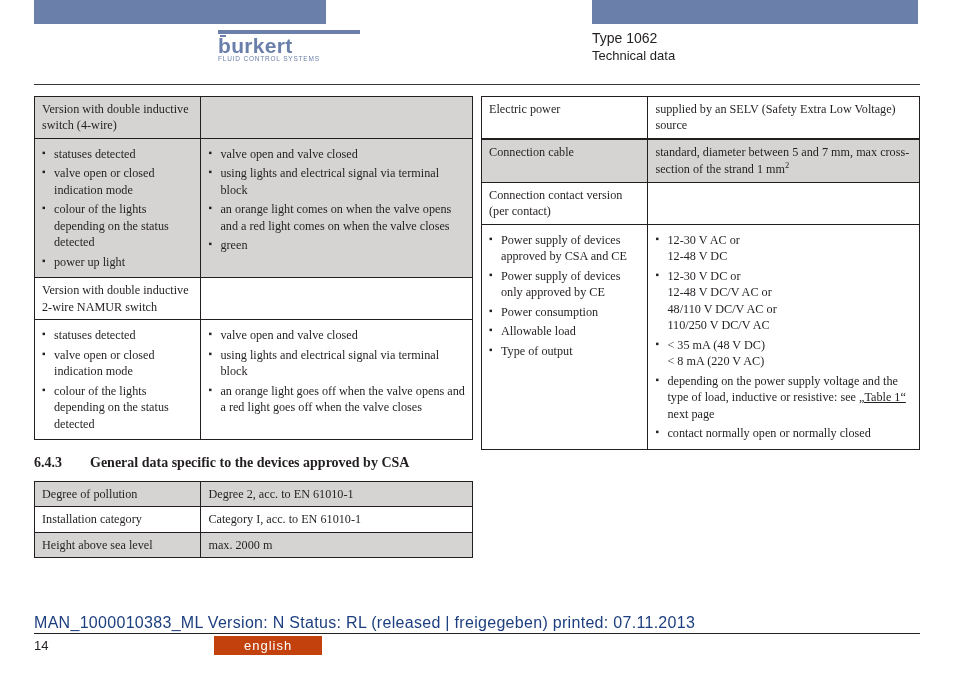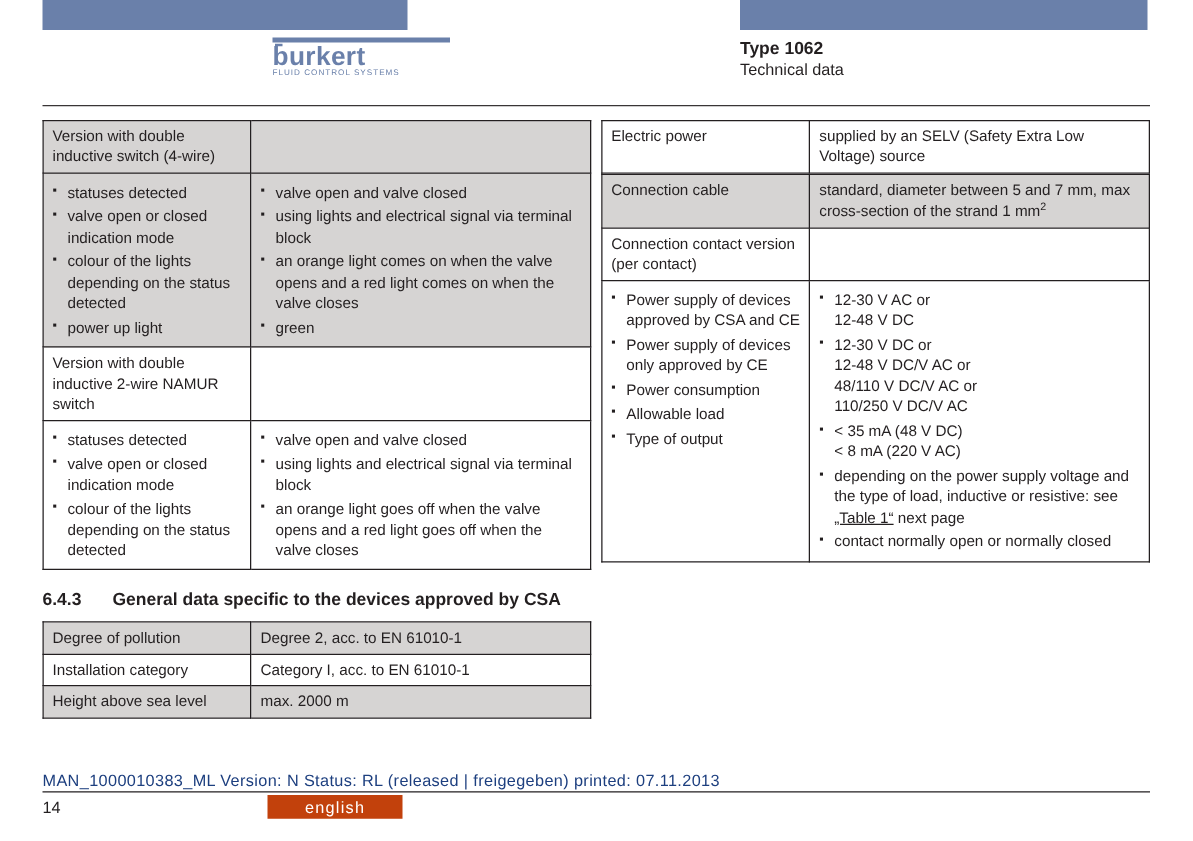--- a/index.html
+++ b/index.html
@@ -9,39 +9,39 @@
   .topbar .bar-left { position: absolute; top: 0; left: 34px; width: 292px; height: 24px; background: #6a80aa; }
   .topbar .bar-right { position: absolute; top: 0; left: 592px; width: 326px; height: 24px; background: #6a80aa; }
   .header { position: absolute; top: 28px; left: 34px; right: 34px; height: 50px; }
   .logo { position: absolute; left: 184px; top: 2px; width: 142px; }
   .logo .bar { height: 4px; background: #6a80aa; margin-bottom: 3px; }
   .logo .name { font-size: 21px; font-weight: 700; color: #6a80aa; letter-spacing: 0.3px; line-height: 18px; }
   .logo .name .u { position: relative; display: inline-block; }
   .logo .name .u::after { content: ""; position: absolute; left: 2px; top: -2px; width: 6px; height: 2px; background: #6a80aa; }
   .logo .tag { font-size: 6.5px; letter-spacing: 0.8px; color: #6a80aa; }
   .hdr-right { position: absolute; left: 558px; top: 2px; }
-  .hdr-right .typ { font-size: 14px; font-weight: 700; }
+  .hdr-right .typ { font-size: 14px; font-weight: 400; }
   .hdr-right .sub { font-size: 13px; margin-top: 2px; color: #231f20; }
   .rule { position: absolute; top: 84px; left: 34px; right: 34px; height: 1px; background: #231f20; opacity: 0.9; }
-  .cols { position: absolute; top: 96px; left: 34px; right: 34px; bottom: 60px; display: flex; gap: 8px; }
+  .cols { position: absolute; top: 96px; left: 34px; right: 34px; bottom: 60px; display: flex; gap: 8px; font-family: Liberation Serif, serif; }
   .col { flex: 1; font-size: 12.5px; line-height: 1.35; }
   table.info { width: 100%; border-collapse: collapse; table-layout: fixed; }
   table.info td { border: 1px solid #231f20; padding: 4px 7px; vertical-align: top; font-size: 12.2px; line-height: 1.35; }
   table.info col.c1 { width: 38%; }
   table.info col.c2 { width: 62%; }
   table.info tr.shaded td { background: #d6d4d3; }
   ul.bul { list-style: none; padding: 0; margin: 0; }
   ul.bul li { position: relative; padding-left: 12px; margin: 3px 0; }
   ul.bul li::before { content: "▪"; position: absolute; left: 0; top: 0; font-size: 10px; color: #231f20; }
   .sec-title { font-size: 14px; font-weight: 700; margin: 14px 0 8px 0; display: flex; }
   .sec-num { width: 56px; flex: 0 0 56px; }
   .sec-txt { flex: 1; }
   .link { text-decoration: underline; }
   .footer { position: absolute; bottom: 18px; left: 34px; right: 34px; }
-  .footer .docmeta { font-size: 13px; color: #1d3f7f; letter-spacing: 0.3px; }
+  .footer .docmeta { font-size: 16px; color: #1d3f7f; letter-spacing: 0.3px; }
   .footer .line { height: 1px; background: #231f20; margin-top: 1px; }
   .footer .row2 { display: flex; align-items: center; margin-top: 2px; }
   .footer .pg { font-size: 13px; width: 60px; }
   .footer .lang { background: #c2410c; color: #fff; font-size: 13px; padding: 2px 30px; letter-spacing: 1px; margin-left: 120px; }
   sup { font-size: 0.7em; }
 </style>
 </head>
 <body>
 
 <div class="page">

